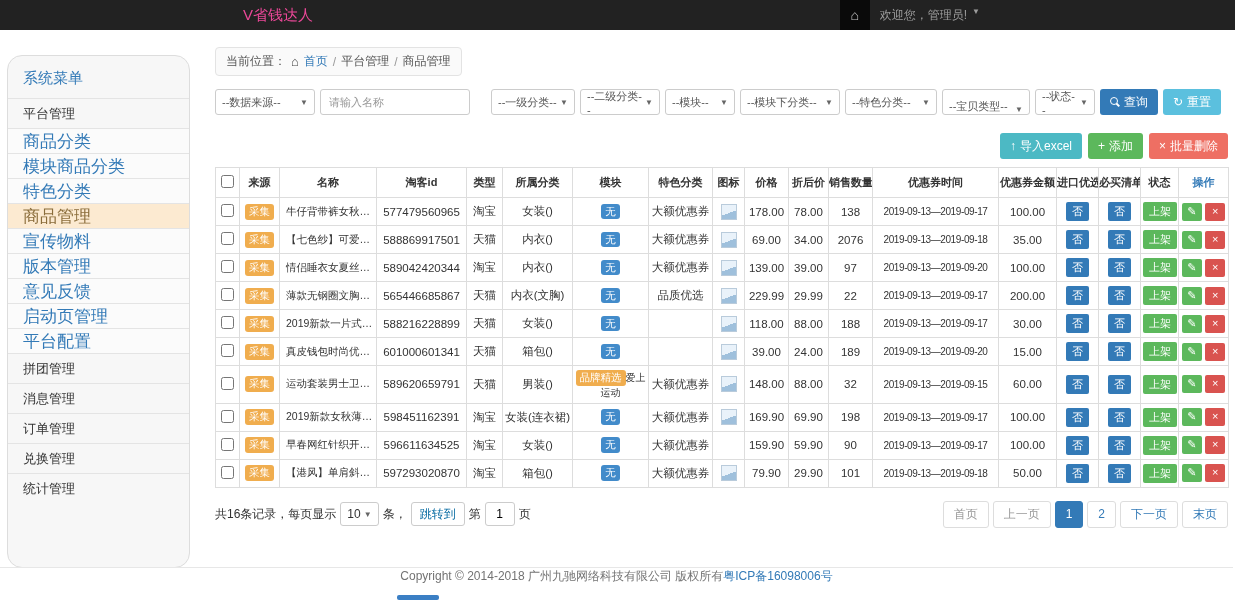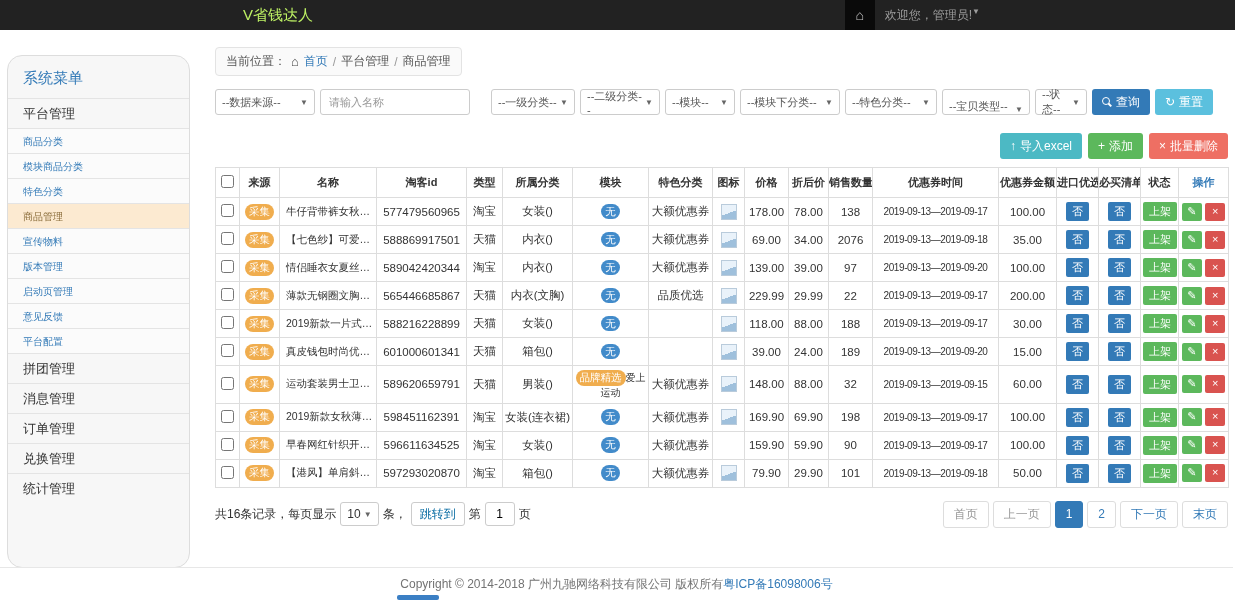--- a/index.html
+++ b/index.html
@@ -1,32 +1,32 @@
 <!DOCTYPE html>
 <html><head>
 <meta charset="utf-8">
 <style>
   *{box-sizing:border-box;margin:0;padding:0}
   html,body{width:1235px;height:600px}
   body{position:relative;overflow:hidden;background:#fff;font-family:"Liberation Sans","DejaVu Sans",sans-serif;color:#333}
 
   
   .topbar{position:absolute;top:0;left:0;right:0;height:30px;background:#222;display:flex;align-items:center}
-  .brand{margin-left:243px;color:#bef264;font-size:15px}
+  .brand{margin-left:243px;color:#ec4899;font-size:15px}
   .topbar-right{margin-left:auto;margin-right:245px;display:flex;align-items:center;height:30px}
   .home-box{width:30px;height:30px;background:#0a0a0a;color:#c8c8c8;display:flex;align-items:center;justify-content:center;font-size:14px;cursor:pointer}
-  .welcome{color:#9d9d9d;font-size:12px;padding:0 10px;display:flex;cursor:pointer}
+  .welcome{color:#9d9d9d;font-size:12px;padding:0 10px;display:flex;gap:5px;cursor:pointer}
   .caret{font-size:8px;color:#9d9d9d}
 
   
   .sidebar{position:absolute;left:7px;top:55px;width:183px;height:513px;background:#f7f7f7;border:1px solid #ddd;border-radius:15px;overflow:hidden}
   .side-title{height:42px;padding:13px 15px 0;color:#337ab7;font-size:15px}
   .side-item{border-top:1px solid #e4e4e4;padding:0 15px;cursor:pointer;white-space:nowrap;overflow:hidden}
   .side-item.parent{height:30px;line-height:30px;font-size:13px;color:#333}
-  .side-item.sub{height:25px;line-height:25px;font-size:10px;color:#337ab7;background:#fbfbfb}
+  .side-item.sub{height:25px;line-height:25px;font-size:17px;color:#337ab7;background:#fbfbfb}
   .side-item.active{background:#fcead1;color:#8a6d3b}
 
   
   .main{position:absolute;left:215px;top:47px;width:1013px}
 
   .breadcrumb{display:inline-flex;align-items:center;gap:5px;background:#fafafa;border:1px solid #e3e3e3;border-radius:4px;padding:5px 10px;font-size:12px;color:#555}
   .bc-home-icon{color:#444;font-size:13px}
   .home-link{color:#337ab7;cursor:pointer}
   .bc-sep{color:#999}
 
@@ -48,42 +48,42 @@
 
   .actions{display:flex;justify-content:flex-end;gap:6px;margin-top:18px}
 
   table{margin-top:8px;width:1013px;border-collapse:collapse;table-layout:fixed;font-size:11.5px;color:#333}
   th,td{border:1px solid #ddd;padding:4px 2px;text-align:center;vertical-align:middle;overflow:hidden;white-space:nowrap}
   th{font-weight:bold;font-size:11px;padding:7px 0}
   th.op-head{color:#337ab7}
   td.name{text-align:left;padding-left:6px;font-size:10.5px;text-overflow:ellipsis}
   td.t-time{font-size:10px;letter-spacing:-0.4px}
   td.module{white-space:normal;line-height:1.3;font-size:10px}
-  .badge{display:inline-block;color:#fff;font-size:10.5px;padding:1px 4px;border-radius:8px}
+  .badge{display:inline-block;color:#fff;font-size:10.5px;padding:1px 4px;border-radius:3px}
   .bg-orange{background:#f0ad4e}
   .bg-blue{background:#428bca}
   .mini-btn{display:inline-block;color:#fff;font-size:11px;padding:2px 6px;border-radius:2px;cursor:pointer}
   .bg-primary{background:#337ab7}
   .bg-green{background:#5cb85c}
   .thumb{display:inline-block;width:16px;height:16px;border:1px solid #b9cbdb;background:linear-gradient(160deg,#e9f2fa 55%,#9fc0dc 55%);vertical-align:middle}
   .op-btn{display:inline-block;width:20px;height:18px;line-height:17px;color:#fff;border-radius:2px;font-size:11px;cursor:pointer}
   .op-edit{background:#5cb85c}
   .op-del{background:#d9534f}
 
   .pagi-row{display:flex;justify-content:space-between;align-items:center;margin-top:13px;font-size:12px;color:#333}
   .pagi-left{display:flex;align-items:center;gap:4px}
   .pp-select{border:1px solid #ccc;border-radius:3px;height:24px;display:inline-flex;align-items:center;padding:0 6px;background:#fff;cursor:pointer;font-size:12px}
   .jump-btn{border:1px solid #ccc;border-radius:3px;height:24px;padding:0 8px;background:#fff;font-size:12px;color:#0369a1;cursor:pointer;font-family:inherit}
   .jump-input{width:30px;height:24px;border:1px solid #ccc;border-radius:3px;text-align:center;font-size:12px;font-family:inherit}
   .pagi-right{display:flex;gap:4px}
   .page-btn{border:1px solid #ddd;border-radius:3px;background:#fff;color:#337ab7;font-size:12px;padding:4px 10px;cursor:pointer;font-family:inherit}
   .page-btn.disabled{color:#999}
   .page-btn.active{background:#337ab7;border-color:#337ab7;color:#fff}
 
-  .footer{position:absolute;left:0;right:2px;top:567px;height:33px;background:#fff;border-top:1px solid #e7e7e7;display:flex;align-items:center;justify-content:center;font-size:12px;color:#737373}
+  .footer{position:absolute;left:0;right:2px;top:567px;height:33px;background:#fff;border-top:1px solid #e7e7e7;display:flex;align-items:flex-start;justify-content:center;font-size:12px;color:#737373}
   .footer a{color:#337ab7;text-decoration:none;cursor:pointer}
   .hstrip{position:absolute;left:397px;bottom:0;width:42px;height:5px;background:#3b7fc4;border-radius:2px;cursor:pointer}
 </style>
 </head>
 <body>
 
 <div class="topbar">
   <div class="brand">V省钱达人</div>
   <div class="topbar-right">
     <div class="home-box">
@@ -99,22 +99,22 @@
 <div class="sidebar">
   <div class="side-title">系统菜单</div>
   <div id="sidebar-menu">
       <div class="side-item parent">平台管理</div>
       <div class="side-item sub">商品分类</div>
       <div class="side-item sub">模块商品分类</div>
       <div class="side-item sub">特色分类</div>
       <div class="side-item sub active">商品管理</div>
       <div class="side-item sub">宣传物料</div>
       <div class="side-item sub">版本管理</div>
+      <div class="side-item sub">意见反馈</div>
       <div class="side-item sub">启动页管理</div>
-      <div class="side-item sub">意见反馈</div>
       <div class="side-item sub">平台配置</div>
       <div class="side-item parent">拼团管理</div>
       <div class="side-item parent">消息管理</div>
       <div class="side-item parent">订单管理</div>
       <div class="side-item parent">兑换管理</div>
       <div class="side-item parent">统计管理</div>
     </div>
 </div>
 
 <div class="main">
@@ -144,21 +144,21 @@
           <span class="caret2">▼</span>
         </div><div class="fselect" style="width: 100px;">
           <span>--模块下分类--</span>
           <span class="caret2">▼</span>
         </div><div class="fselect" style="width: 92px;">
           <span>--特色分类--</span>
           <span class="caret2">▼</span>
         </div><div class="fselect" style="width: 88px; align-items: flex-end;">
           <span>--宝贝类型--</span>
           <span class="caret2">▼</span>
-        </div><div class="fselect" style="width: 52px;">
+        </div><div class="fselect" style="width: 60px;">
           <span>--状态--</span>
           <span class="caret2">▼</span>
         </div></div>
     <button class="btn btn-search">
       <span class="mag"></span>
       <span>查询</span>
     </button>
     <button class="btn btn-reset">
       <span>↻</span>
       <span>重置</span>

